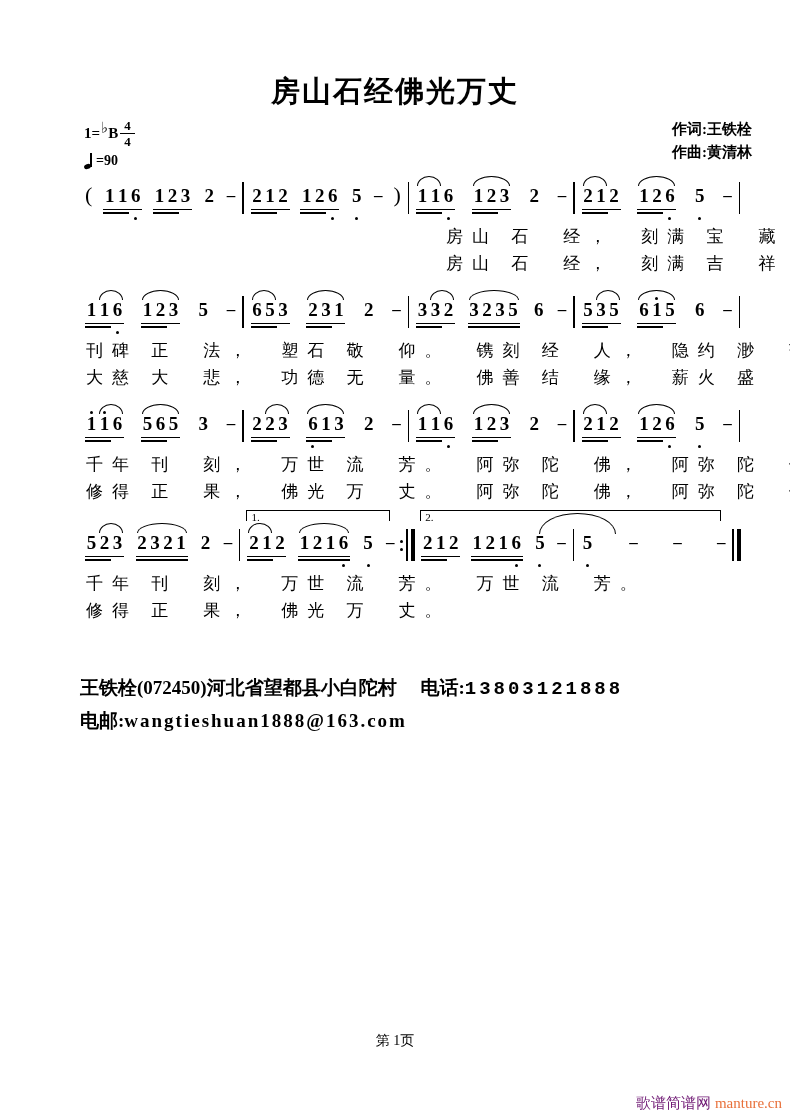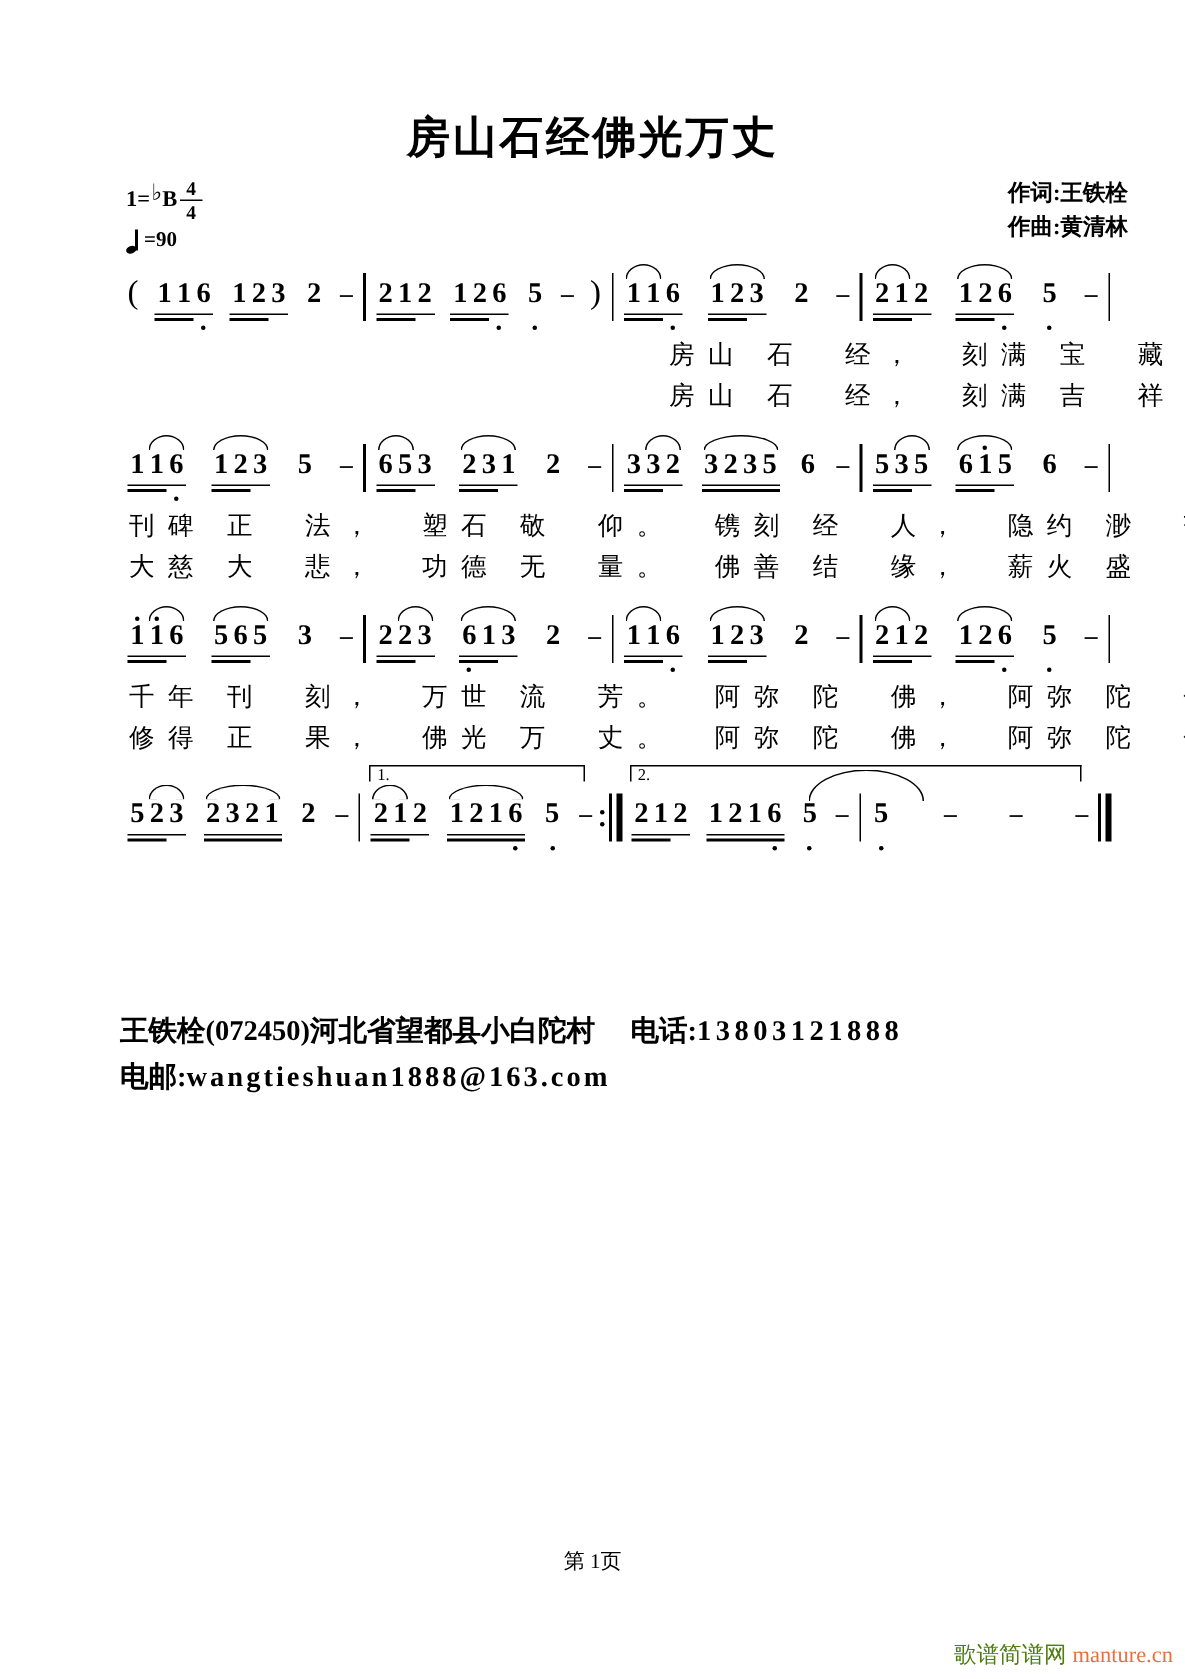--- a/index.html
+++ b/index.html
@@ -57,21 +57,21 @@
           border-top:1.5px solid #000;border-left:1px solid #000;border-right:1px solid #000;
           border-radius:50% 50% 0 0 / 100% 100% 0 0;}
   .lyrics{padding-left:6px;margin-top:2px;}
   .sys1 .lyrics{padding-left:366px;}
   .lyr-line{font-size:17px;line-height:27px;letter-spacing:9px;white-space:nowrap;}
 
   
   .contact{position:absolute;left:80px;font-size:19px;font-weight:700;line-height:31px;}
   .contact1{top:672px;}
   .contact2{top:793px;}
-  .spaced{letter-spacing:3px;}
+  .spaced{letter-spacing:3px;font-family:Liberation Mono, monospace;}
   .spaced2{letter-spacing:2px;}
   .pagenum{position:absolute;top:1032px;left:0;width:100%;text-align:center;font-size:14px;}
   .watermark{position:absolute;right:8px;bottom:6px;font-size:15px;}
   .wm-site{margin-right:4px;}
 </style>
 </head>
 <body>
 
 <div class="page">
 
@@ -545,34 +545,36 @@
               <span class="dash">–</span>
             </div>
             <span class="bigtie"></span>
           </div>
           <span class="fin" style="display: flex;">
             <span class="bline"></span>
             <span class="bline thick"></span>
           </span>
         </div>
         <div class="lyrics">
+          <div class="lyr-line">千年 刊　刻，　万世 流　芳。　万世 流　芳。</div>
+          <div class="lyr-line">修得 正　果，　佛光 万　丈。</div>
         </div>
       </div>
     </div>
 
   <div class="contact contact1">
     <div>
       <span>王铁栓(072450)河北省望都县小白陀村</span>　
       <span>电话:</span><span class="spaced">13803121888</span>
     </div>
     <div>
       <span>电邮:</span><span class="spaced2">wangtieshuan1888@163.com</span>
     </div>
   </div>
 
 
   <div class="pagenum">第 1页</div>
 
   <div class="watermark">
-    <span class="wm-site" id="wm-site" style="color: #4d7c0f;">歌谱简谱网</span><span id="wm-link" style="color: rgb(232, 112, 58);">manture.cn</span>
+    <span class="wm-site" id="wm-site" style="color: #701a75;">歌谱简谱网</span><span id="wm-link" style="color: rgb(232, 112, 58);">manture.cn</span>
   </div>
 
 </div>
 
 </body></html>

